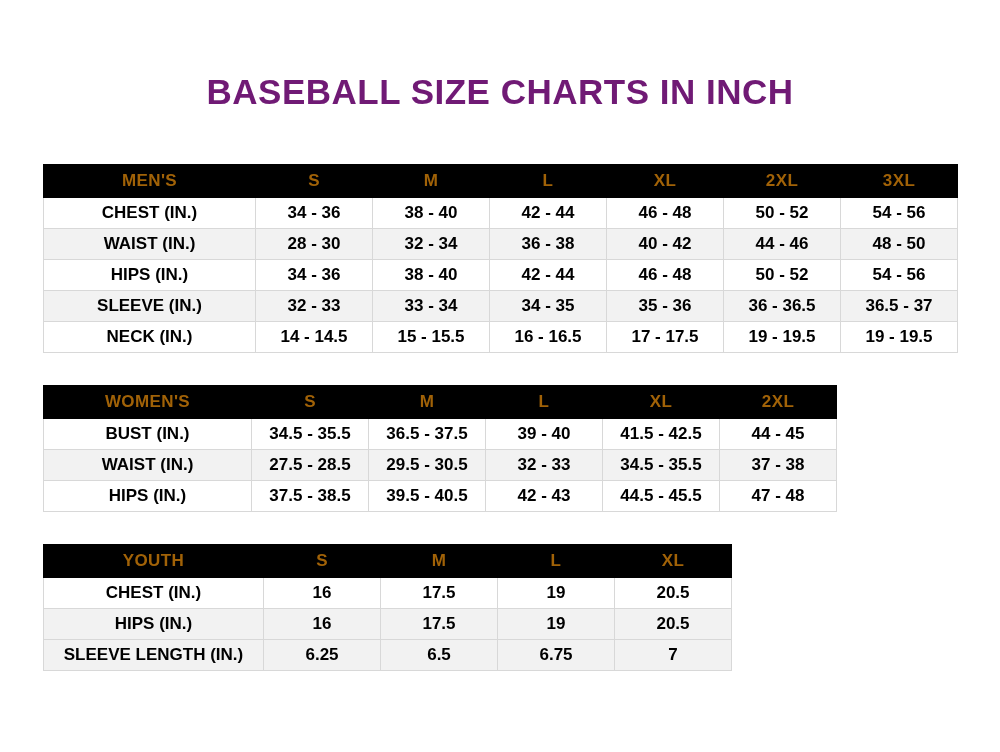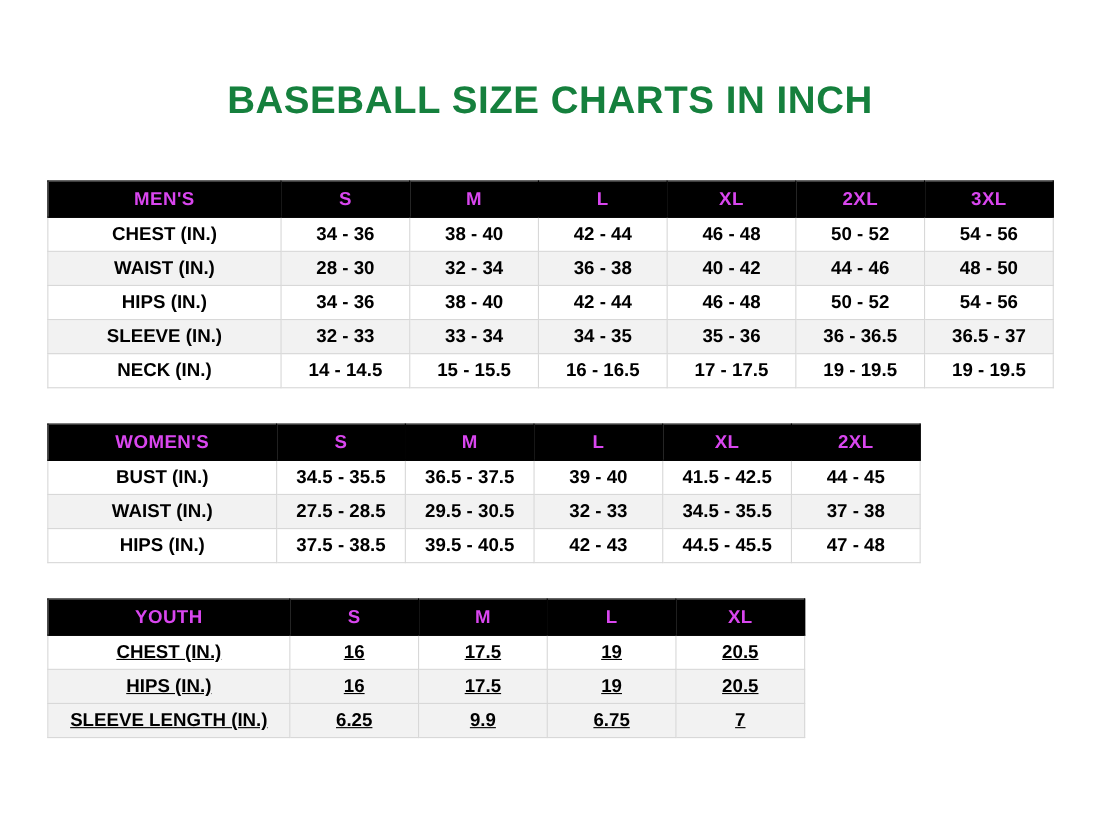--- a/index.html
+++ b/index.html
@@ -20,21 +20,21 @@
     height: 752px;
     box-sizing: border-box;
   }
   .title {
     text-align: center;
     font-size: 35px;
     font-weight: bold;
     letter-spacing: 0.5px;
     margin: 0;
     padding-top: 72px;
-    color: #15803d;
+    color: #701a75;
   }
   .tables {
     margin-top: 52px;
     padding-left: 43px;
     padding-right: 43px;
   }
   table.size-table {
     border-collapse: collapse;
     table-layout: fixed;
     font-size: 17px;
@@ -44,21 +44,21 @@
     border: 1px solid #d8d8d8;
     text-align: center;
     font-weight: bold;
     height: 31px;
     padding: 0 4px;
     box-sizing: border-box;
     white-space: nowrap;
   }
   table.size-table thead th {
     background: #000000;
-    color: #d946ef;
+    color: #a16207;
     border: 1px solid #000000;
     font-size: 17px;
     letter-spacing: 0.4px;
     height: 33px;
   }
   table.size-table thead th.row-label-head {
     text-align: center;
   }
   tr.zebra td {
     background: #f2f2f2;
@@ -69,21 +69,21 @@
   }
   
   .tbl-men { width: 914px; }
   .tbl-men col.c0 { width: 212px; }
   .tbl-men col.cx { width: 117px; }
 
   .tbl-women { width: 791px; }
   .tbl-women col.c0 { width: 208px; }
   .tbl-women col.cx { width: 117px; }
 
-  .tbl-youth { width: 687px; text-decoration: underline; }
+  .tbl-youth { width: 687px; }
   .tbl-youth col.c0 { width: 220px; }
   .tbl-youth col.cx { width: 117px; }
 </style>
 </head>
 <body>
 
 <div class="page">
 
   <h1 class="title">BASEBALL SIZE CHARTS IN INCH</h1>
 
@@ -234,21 +234,21 @@
         <tr class="zebra">
           <td class="row-label">HIPS (IN.)</td>
           <td>16</td>
           <td>17.5</td>
           <td>19</td>
           <td>20.5</td>
         </tr>
         <tr class="zebra">
           <td class="row-label">SLEEVE LENGTH (IN.)</td>
           <td>6.25</td>
-          <td>9.9</td>
+          <td>6.5</td>
           <td>6.75</td>
           <td>7</td>
         </tr>
       </tbody>
     </table>
 
   </div>
 </div>
 
 </body></html>

